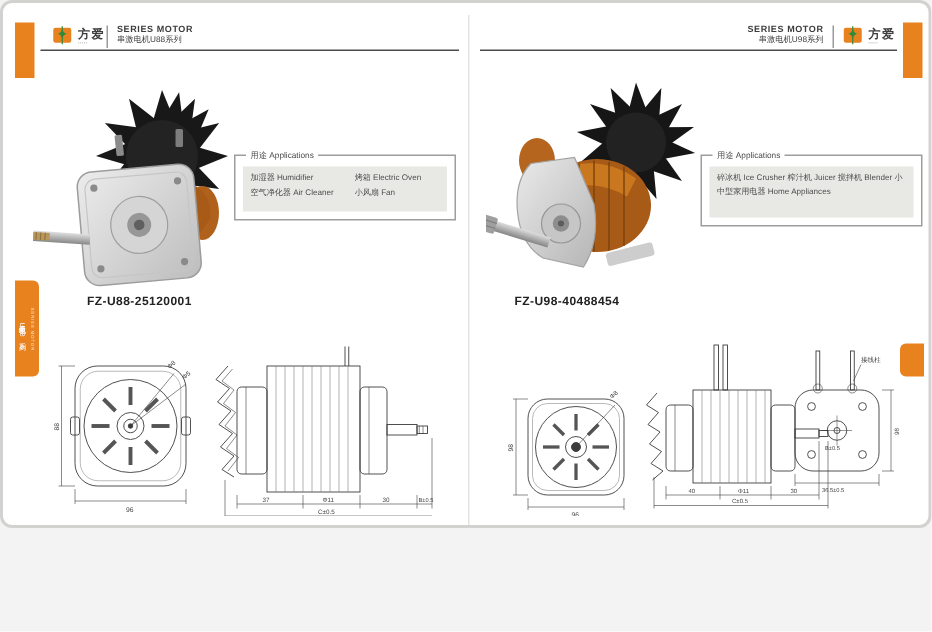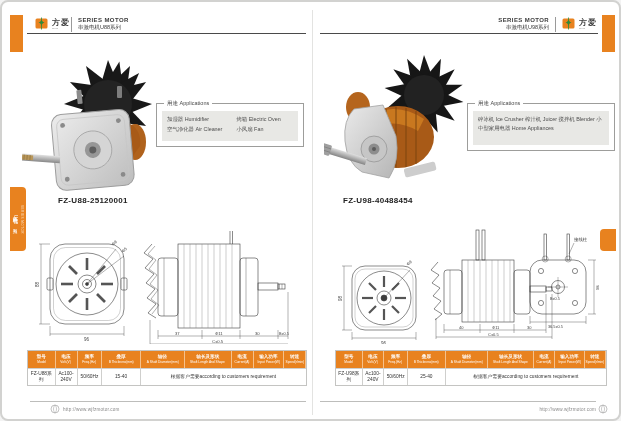--- a/index.html
+++ b/index.html
@@ -1,17 +1,17 @@
 <!DOCTYPE html>
 <html><head>
 <meta charset="utf-8">
 <style>
   html,body{margin:0;padding:0;background:#f3f3f3;}
   .sheet{
-    position:relative;width:621px;height:421px;background:#fff;
+    position:relative;width:621px;height:352px;background:#fff;
     border:2px solid #d2d2d0;border-radius:8px;box-sizing:border-box;overflow:hidden;
     font-family:"Liberation Sans","DejaVu Sans",sans-serif;color:#333;
   }
   .abs{position:absolute;}
   .center-divider{left:310px;top:8px;width:1px;height:405px;background:#e3e3e1;}
 
   
   .hdr-orange{width:13px;height:37px;background:#e8821f;}
   .logo-mark{width:13px;height:13px;}
   .logo-word{font-size:8px;font-weight:bold;color:#3d3d3d;line-height:9px;letter-spacing:1px;}

